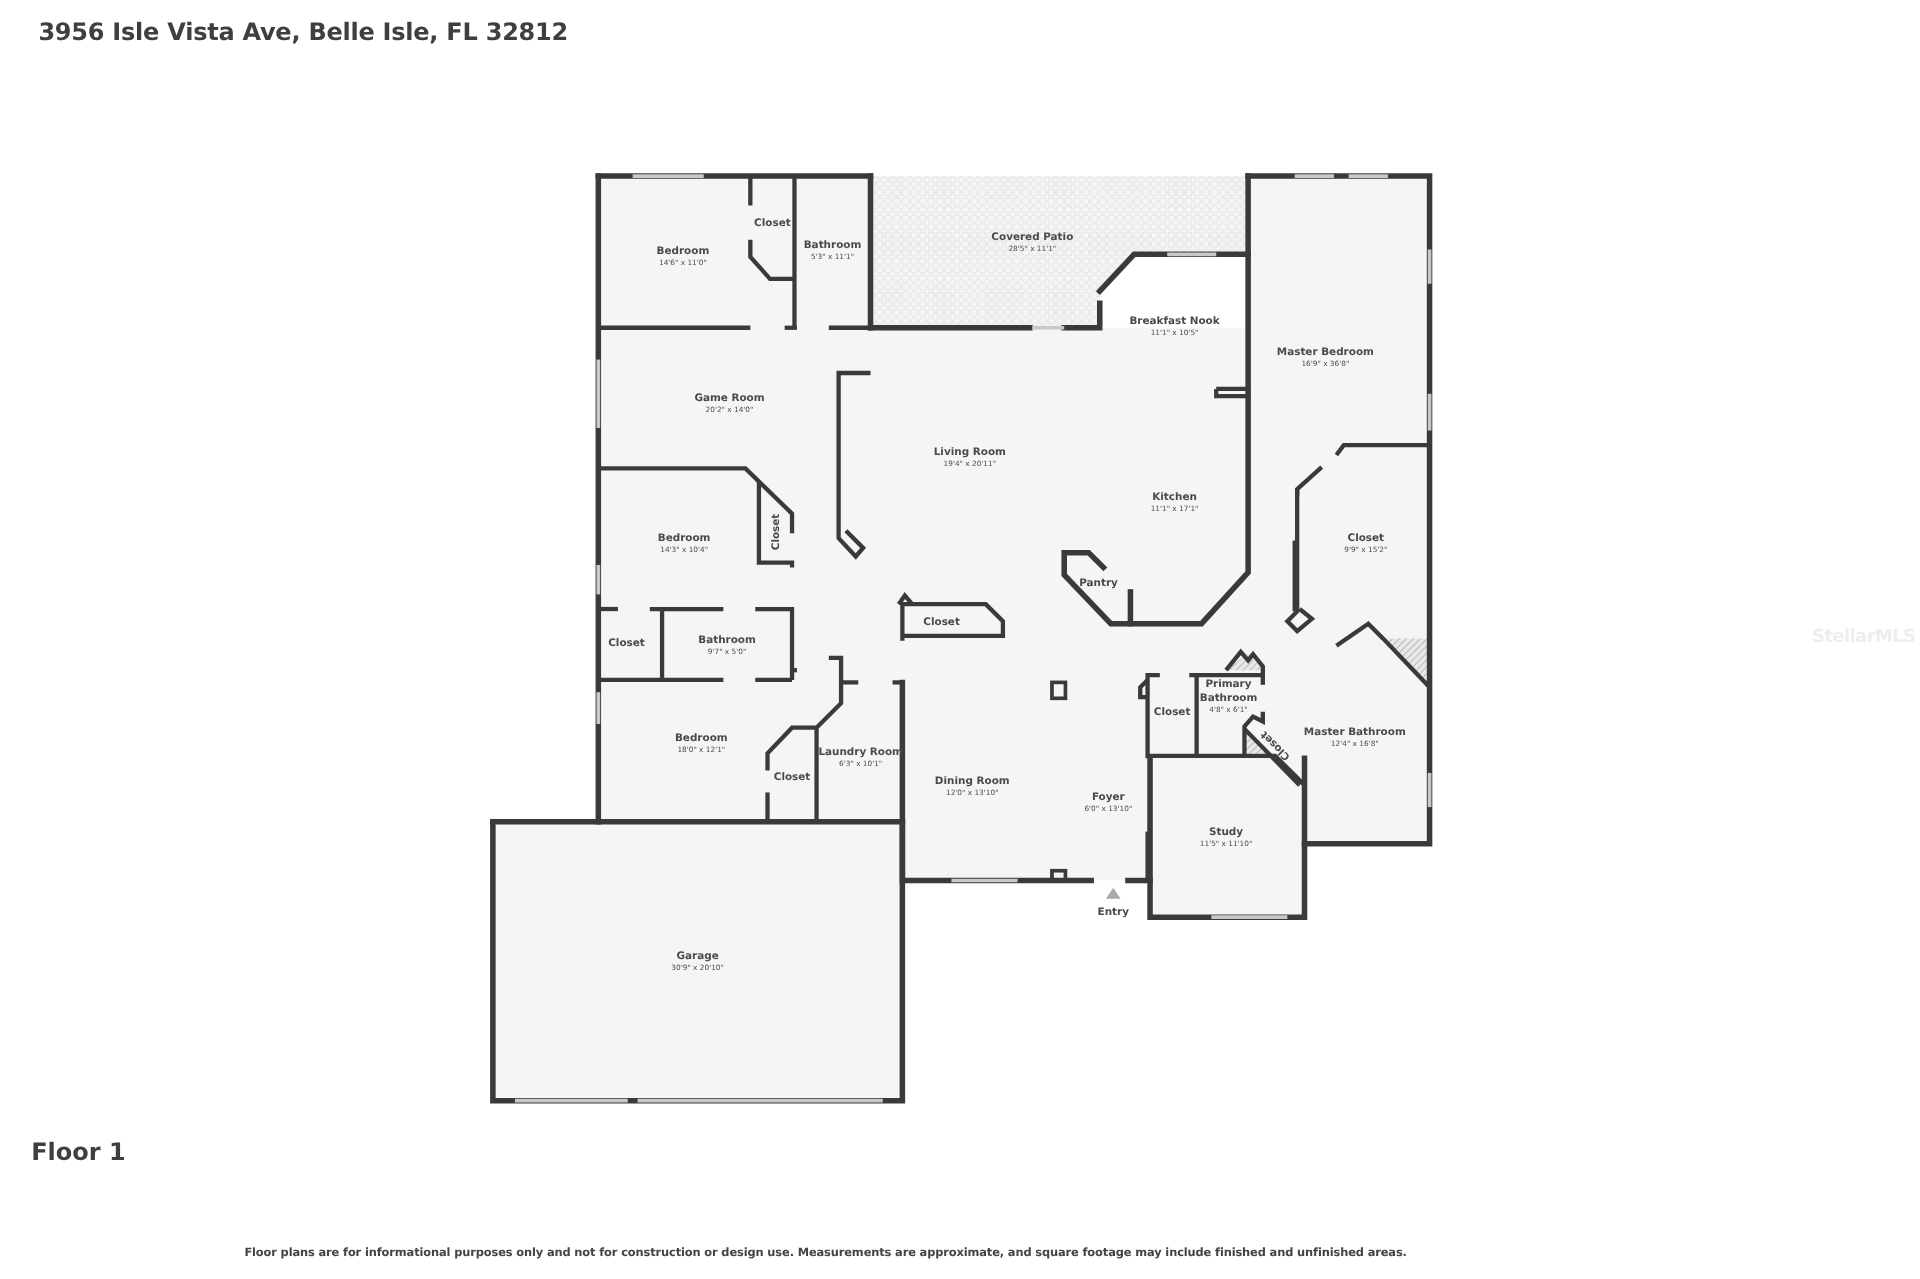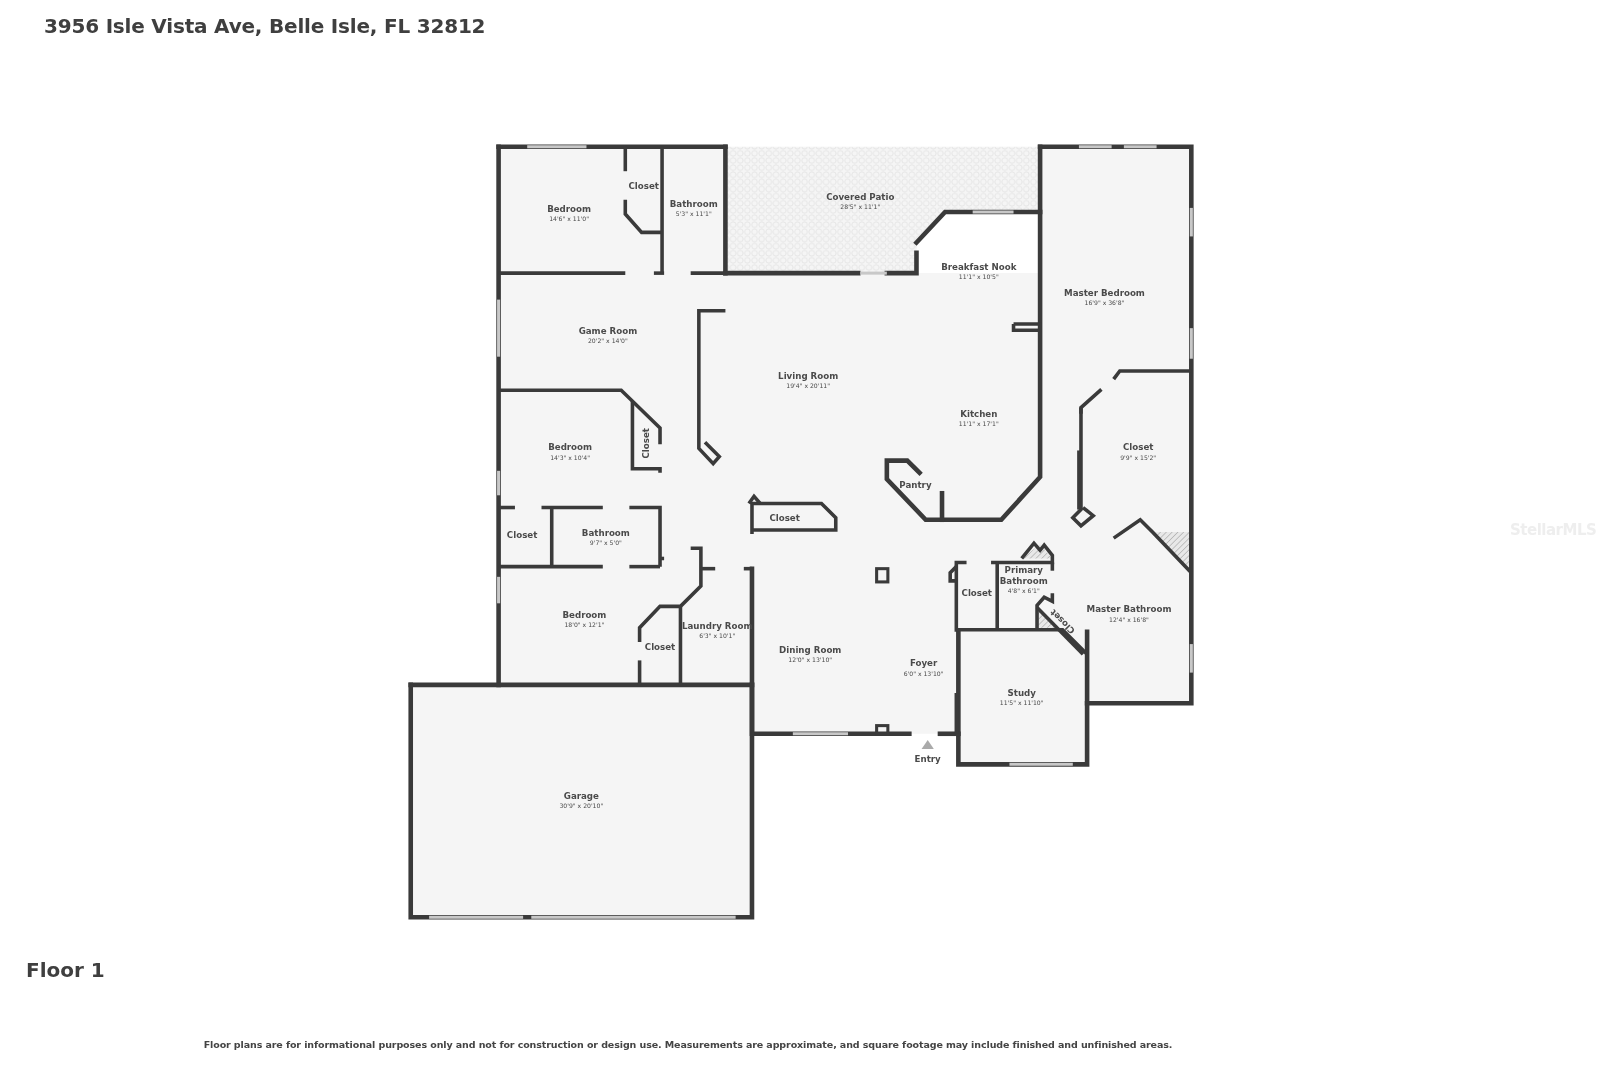--- a/index.html
+++ b/index.html
@@ -1,18 +1,18 @@
 <!DOCTYPE html>
 <html><head>
 <meta charset="utf-8">
 <style>
   html, body { margin:0; padding:0; background:#ffffff; }
   body { width:1600px; height:1066px; position:relative; overflow:hidden; font-family:"DejaVu Sans", sans-serif; color:#3d3d3d; }
-  .title { position:absolute; left:44px; top:14px; font-size:20px; font-weight:bold; color:#3f3f3f; letter-spacing:-0.2px; }
-  .floor-label { position:absolute; left:26px; top:948px; font-size:20px; font-weight:bold; color:#3f3f3f;margin-top:10px; }
+  .title { position:absolute; left:32px; top:14px; font-size:20px; font-weight:bold; color:#3f3f3f; letter-spacing:-0.2px; }
+  .floor-label { position:absolute; left:26px; top:948px; font-size:20px; font-weight:bold; color:#3f3f3f; }
   .disclaimer { position:absolute; left:0; width:1376px; top:1039px; text-align:center; font-size:9.5px; font-weight:bold; color:#444; letter-spacing:-0.1px; }
   .watermark { position:absolute; left:1510px; top:521px; font-size:15px; color:#eeeeee; font-weight:bold; letter-spacing:-0.5px; }
   svg.plan { position:absolute; left:0; top:0; width:1600px; height:1066px; }
   .wall { stroke:#3a3a3a; stroke-width:4.5; fill:none; stroke-linecap:square; stroke-linejoin:miter; }
   .thin { stroke:#3a3a3a; stroke-width:3.5; fill:none; }
   .window { stroke:#c8c8c8; stroke-width:3; fill:none; }
   .rname { font-family:"DejaVu Sans", sans-serif; font-size:8.5px; font-weight:bold; fill:#4a4a4a; text-anchor:middle; }
   .rdim { font-family:"DejaVu Sans", sans-serif; font-size:6px; fill:#4a4a4a; text-anchor:middle; }
 </style>
 </head>

